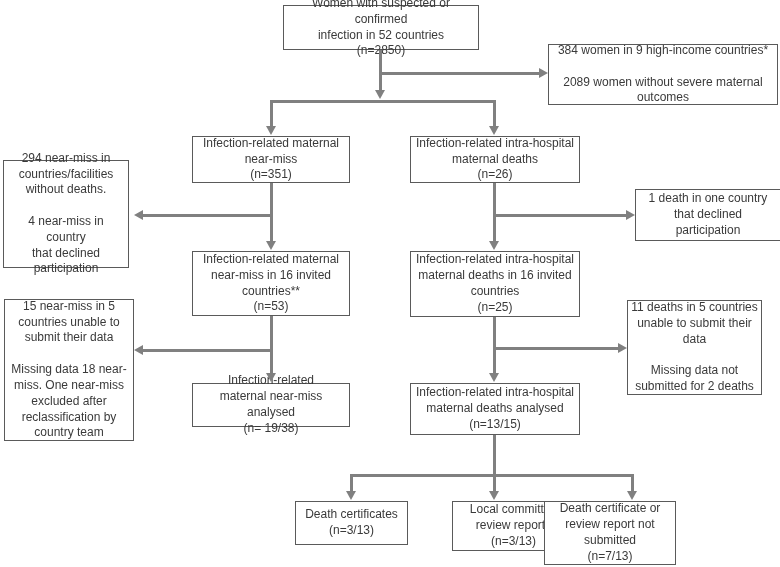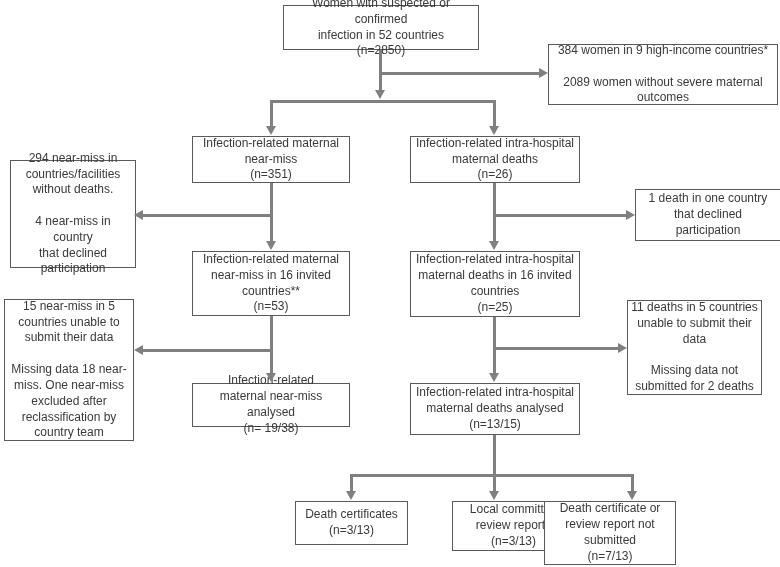--- a/index.html
+++ b/index.html
@@ -40,21 +40,21 @@
 outcomes</div>
 
   <div class="box" style="left:192px;top:136px;width:158px;height:47px">Infection-related maternal
 near-miss
 (n=351)</div>
 
   <div class="box" style="left:410px;top:136px;width:170px;height:47px">Infection-related intra-hospital
 maternal deaths
 (n=26)</div>
 
-  <div class="box" style="left:10px;top:160px;width:126px;height:108px">294 near-miss in
+  <div class="box" style="left:3px;top:160px;width:126px;height:108px">294 near-miss in
 countries/facilities
 without deaths.
 
 4 near-miss in country
 that declined
 participation</div>
 
   <div class="box" style="left:635px;top:189px;width:146px;height:52px">1 death in one country
 that declined
 participation</div>

